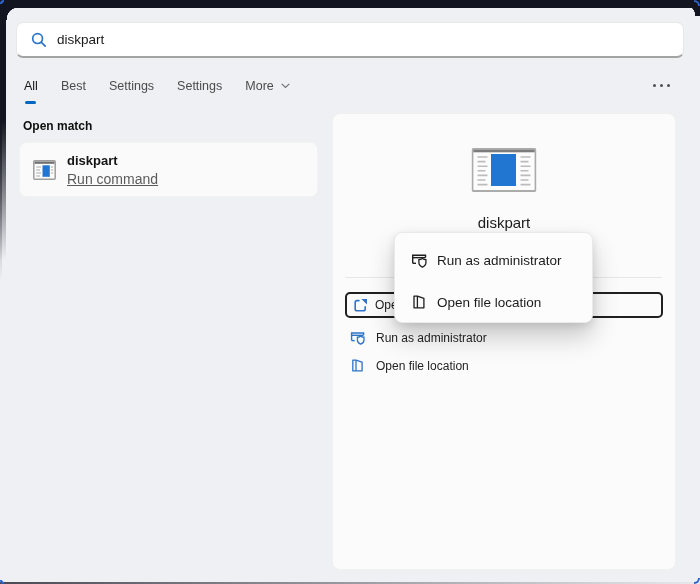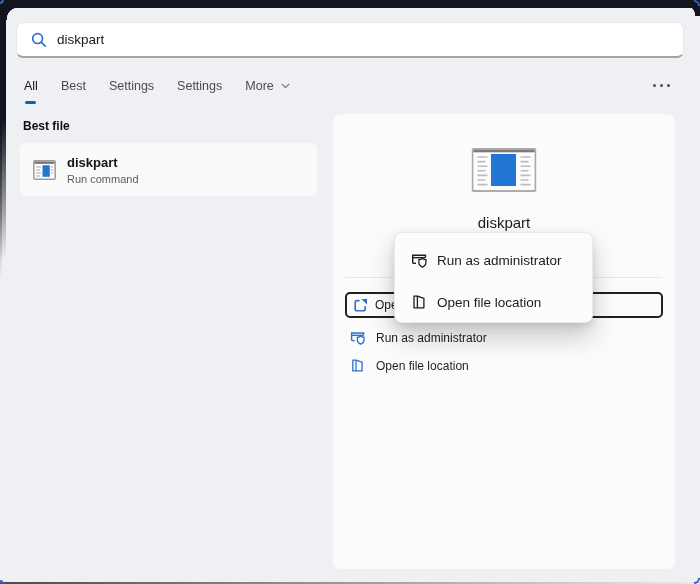--- a/index.html
+++ b/index.html
@@ -44,21 +44,21 @@
   .see-more { position:absolute; left:653px; top:84px; display:flex; gap:4px; align-items:center; }
   .see-more i { width:3px; height:3px; border-radius:50%; background:#4f4f4f; display:block; }
 
   .section-label { position:absolute; left:23px; top:119px; font-size:12px; font-weight:700; color:#0f0f0f; }
 
   .best-card { position:absolute; left:19px; top:142px; width:299px; height:55px;
     background:#fafafa; border:1px solid #f2f2f2; border-radius:7px;
     display:flex; align-items:center; padding-left:13px; }
   .best-card .txt { margin-left:11px; }
   .best-title { font-size:13px; font-weight:700; color:#141414; }
-  .best-sub { font-size:11px; color:#5b5b5b; margin-top:3px; }
+  .best-sub { font-size:14px; color:#5b5b5b; margin-top:3px;text-decoration:underline; }
 
   .panel { position:absolute; left:332px; top:113px; width:344px; height:457px;
     background:#fbfbfb; border:1px solid #f0f0f0; border-radius:8px; }
   .big-icon { position:absolute; left:50%; top:34px; transform:translateX(-50%); }
   .preview-title { position:absolute; left:0; top:100px; width:100%; text-align:center;
     font-size:15px; color:#1c1c1c; }
   .divider { position:absolute; left:12px; right:13px; top:163px; height:1px; background:#e7e7e7; }
   .open-btn { position:absolute; left:12px; top:178px; width:318px; height:26px;
     border:2px solid #202020; border-radius:5px; background:#fbfbfb;
     display:flex; align-items:center; gap:7px; padding-left:7px; font-size:12px; color:#1b1b1b; }
@@ -106,21 +106,21 @@
   </span>
 </div>
 <div class="tab-underline"></div>
 
 <div class="see-more">
   <i></i>
     <i></i>
     <i></i>
 </div>
 
-<div class="section-label">Best file</div>
+<div class="section-label">Open match</div>
 
 <div class="best-card">
   <svg width="23" height="20" viewBox="0 0 23 20">
     <rect x="0.8" y="0.8" width="21.4" height="18.4" fill="#fcfcfc" stroke="#9d9d9d" stroke-width="1.5" rx="1"></rect>
     <rect x="1.6" y="1.6" width="19.8" height="2.2" fill="#6f6f6f"></rect>
     <g stroke="#bcbcbc" stroke-width="1.3">
       <line x1="3.2" y1="7" x2="8" y2="7"></line>
       <line x1="3.2" y1="10" x2="7" y2="10"></line>
       <line x1="3.2" y1="13" x2="8" y2="13"></line>
       <line x1="3.2" y1="16" x2="7" y2="16"></line>

